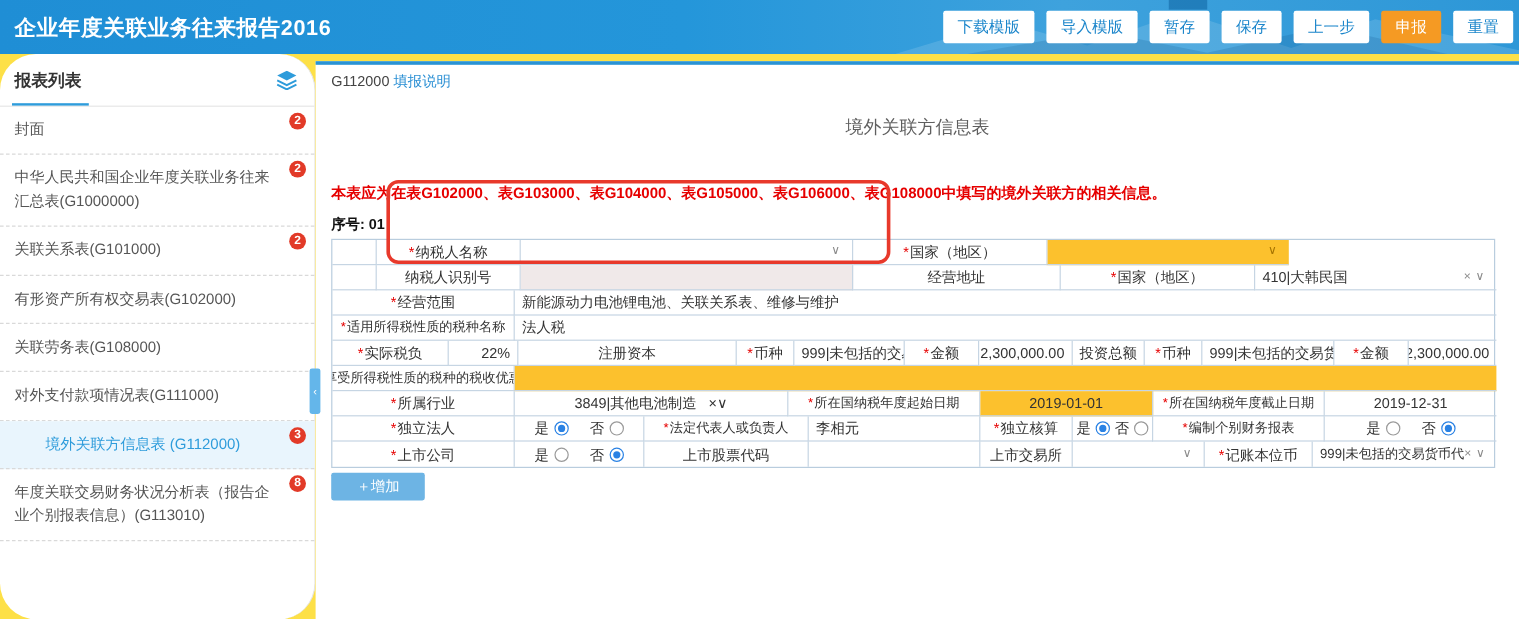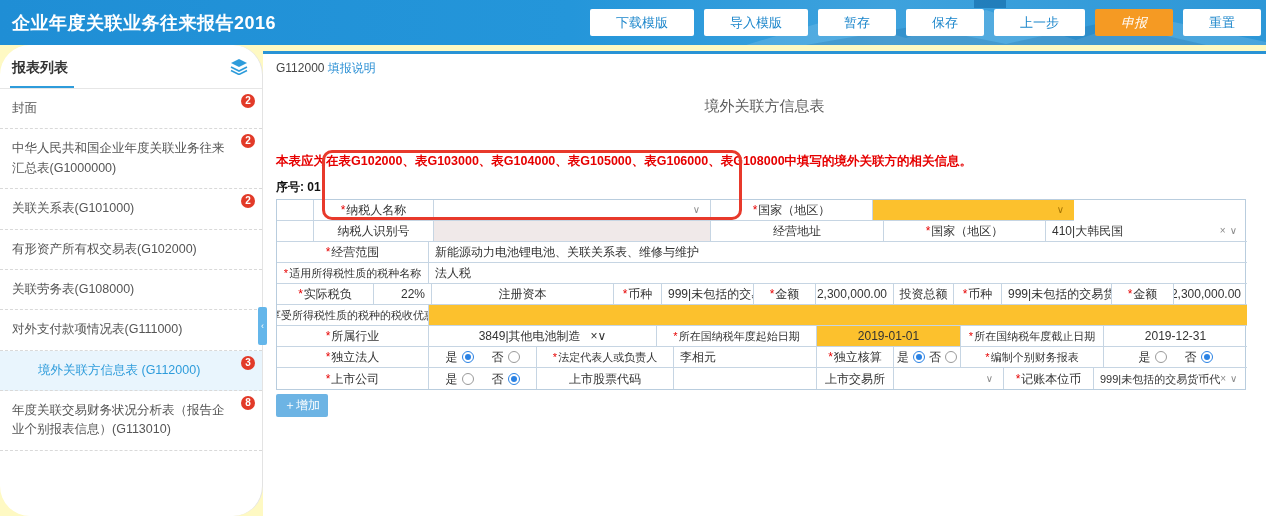--- a/index.html
+++ b/index.html
@@ -1,34 +1,34 @@
 <!DOCTYPE html>
 <html><head>
 <meta charset="utf-8">
 <style>
   * { margin:0; padding:0; box-sizing:border-box; }
   html,body { background:#fff; }
   .page {
     position:relative; width:1266px; height:516px; overflow:hidden;
-    font-family:"Liberation Sans","DejaVu Sans",sans-serif; color:#333; background:#fef9c3;
+    font-family:"Liberation Sans","DejaVu Sans",sans-serif; color:#333; background:#fde047;
   }
   
   .header {
     position:relative; height:45px;
     background:linear-gradient(90deg,#1f8ed5 0%,#2496da 45%,#3ea2dd 70%,#2d97d7 100%);
     display:flex; align-items:center; overflow:hidden;
   }
   .header svg.mountains { position:absolute; right:0; top:0; height:45px; width:520px; }
   .header-title { position:relative; color:#fff; font-size:18px; font-weight:bold; padding-left:12px; letter-spacing:.5px; }
   .header-btns { position:absolute; right:5px; top:9px; display:flex; gap:10px; }
   .hbtn {
-    min-width:48px; height:27px; padding:0 26px; background:#fff; border:none; border-radius:2px;
+    min-width:48px; height:27px; padding:0 12px; background:#fff; border:none; border-radius:2px;
     color:#1c86cb; font-size:13px; font-family:inherit; cursor:pointer; line-height:27px; text-align:center;
   }
-  .hbtn.primary { background:#f59a23; color:#fff;font-style:italic; }
+  .hbtn.primary { background:#f59a23; color:#fff; }
   
   .body { display:flex; height:471px; }
   .sidebar { width:263px; border-right:1px solid #e3e3e3; position:relative; flex:none; background:#fff;border-radius:30px; }
   .sb-head { display:flex; align-items:center; justify-content:space-between; padding:13px 14px 0 12px; border-bottom:1px solid #e6e6e6; height:44px; }
   .sb-title { font-size:14px; font-weight:bold; color:#333; position:relative; padding-bottom:10px; }
   .sb-title::after { content:""; position:absolute; left:-2px; bottom:-1px; width:64px; height:2px; background:#2e9cdb; }
   .sb-layers { margin-bottom:8px; }
   .sb-list { }
   .sb-item { position:relative; padding:10px 26px 10px 12px; font-size:12.5px; color:#555; line-height:1.55; border-bottom:1px dashed #d9d9d9; cursor:pointer; }
   .sb-item.active { background:#e9f5fd; color:#2e9cdb;padding-left:38px; }
@@ -68,21 +68,21 @@
   .sel .icons { color:#8a8a8a; font-size:10px; letter-spacing:4px; flex:none; }
   .yellow .icons { color:#a67400; }
   .selc { padding:0 6px; justify-content:center; gap:10px; }
   .radio-group { justify-content:center; gap:4px; }
   .radio-group .gap { width:10px; }
   .rdot { width:12px; height:12px; border:1px solid #9a9a9a; border-radius:50%; position:relative; flex:none; background:#fff; }
   .rdot.on { border-color:#2a82e4; }
   .rdot.on::after { content:""; position:absolute; left:2px; top:2px; right:2px; bottom:2px; background:#2a82e4; border-radius:50%; }
   .add-btn {
     margin-top:4px; display:inline-block; background:#6db4e4; color:#fff; font-size:12px; border:none; border-radius:2px;
-    padding:3px 8px; font-family:inherit; cursor:pointer;
+    padding:3px 21px; font-family:inherit; cursor:pointer;
   }
   
   .annotation { position:absolute; left:322px; top:150px; width:420px; height:70px; border:3px solid #e8392b; border-radius:10px; z-index:20; pointer-events:none; }
 </style>
 </head>
 <body>
 
 <div class="page">
 
   <div class="header">

